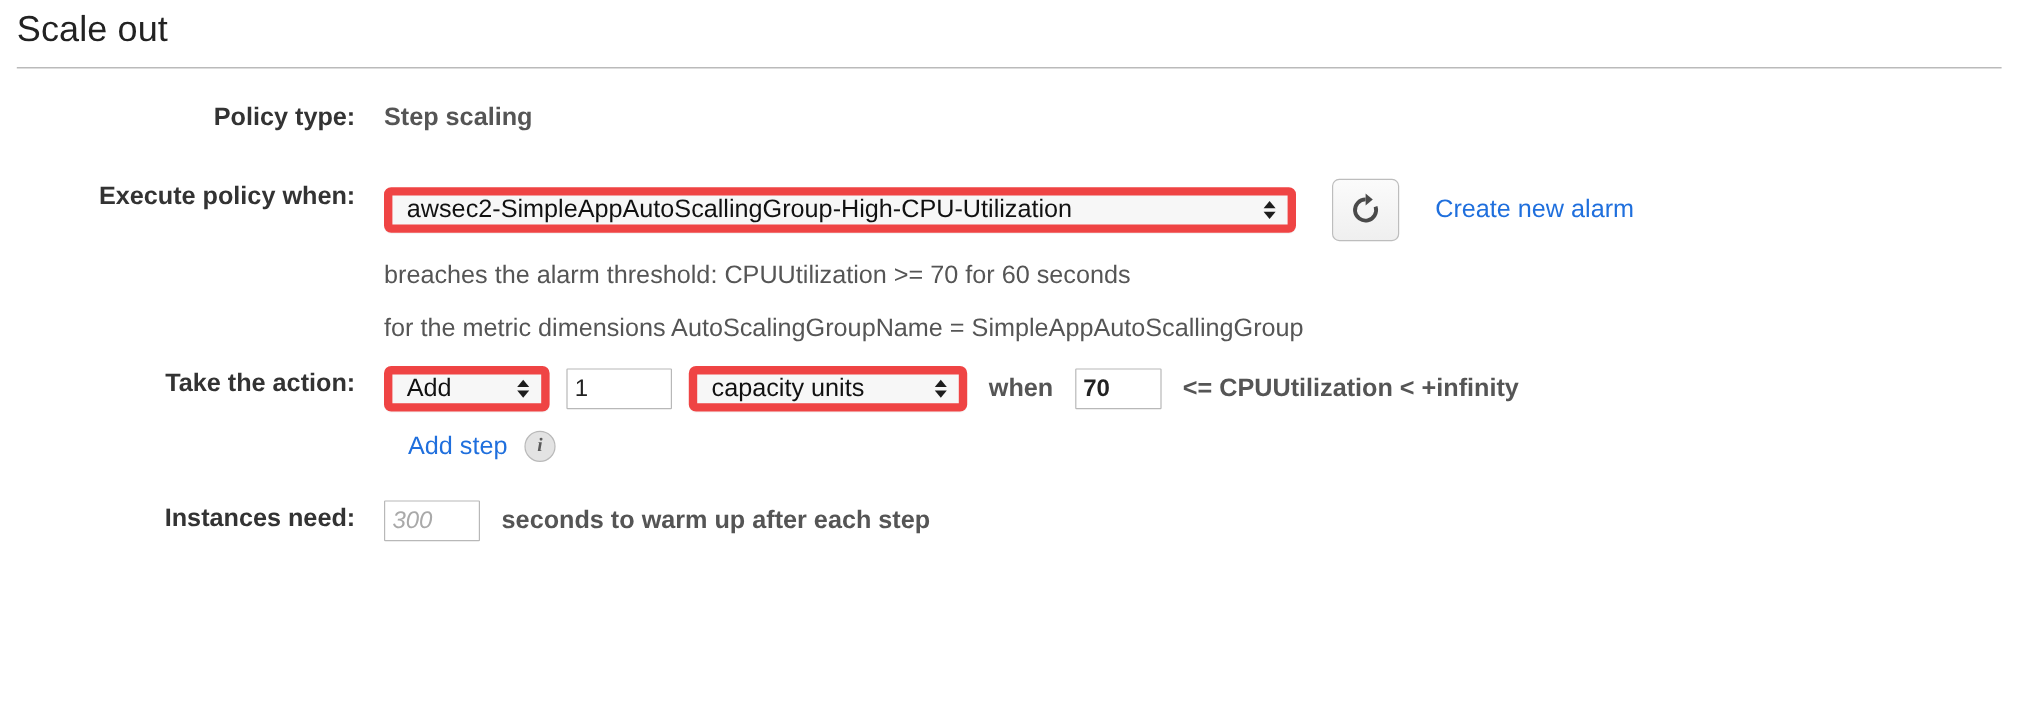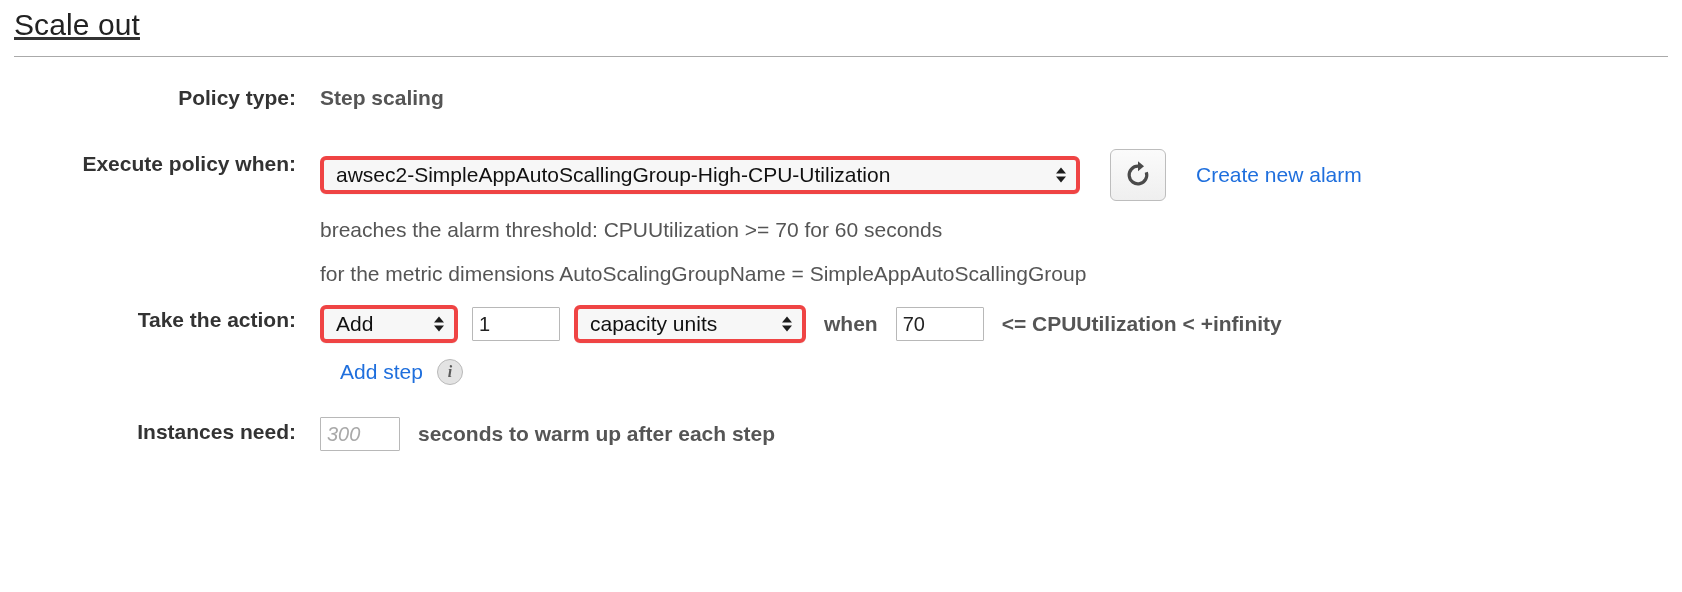--- a/index.html
+++ b/index.html
@@ -20,21 +20,20 @@
     position: relative;
     width: 1682px;
     height: 592px;
     box-sizing: border-box;
     padding: 0;
   }
 
   
   .panel-header {
     padding: 8px 12px 14px 14px;
-    text-decoration: underline;
   }
   .panel-title {
     font-size: 30px;
     font-weight: 400;
     color: #222222;
     line-height: 34px;
     letter-spacing: 0.1px;
   }
   .divider {
     height: 1px;
@@ -78,21 +77,21 @@
     line-height: 30px;
     font-weight: bold;
   }
 
   
   .select {
     position: relative;
     display: inline-flex;
     align-items: center;
     background: #f7f7f7;
-    border: 4px solid #ef4444;
+    border: 7px solid #ef4444;
     border-radius: 6px;
     height: 38px;
     box-sizing: border-box;
     padding: 0 30px 0 12px;
     font-size: 21px;
     color: #111111;
     box-shadow: 0 1px 0 rgba(0,0,0,0.04);
     white-space: nowrap;
   }
   .select.alarm-select {
@@ -139,21 +138,22 @@
     font-family: "Liberation Sans", sans-serif;
     color: #222222;
     padding: 0 6px;
     border-radius: 1px;
     outline: none;
   }
   .text-input.qty {
     width: 88px;
   }
   .text-input.threshold {
-    width: 88px;
+    width: 72px;
+    font-weight: bold;
   }
   .text-input.warmup {
     width: 80px;
   }
   .text-input::placeholder {
     color: #a9a9a9;
     font-style: italic;
   }
 
   

